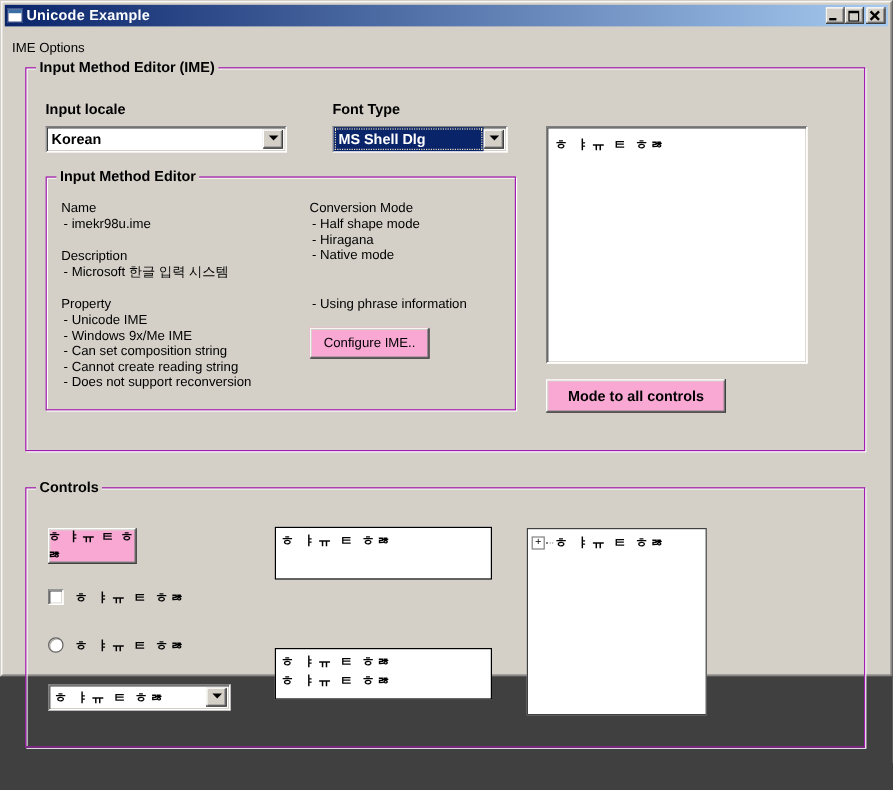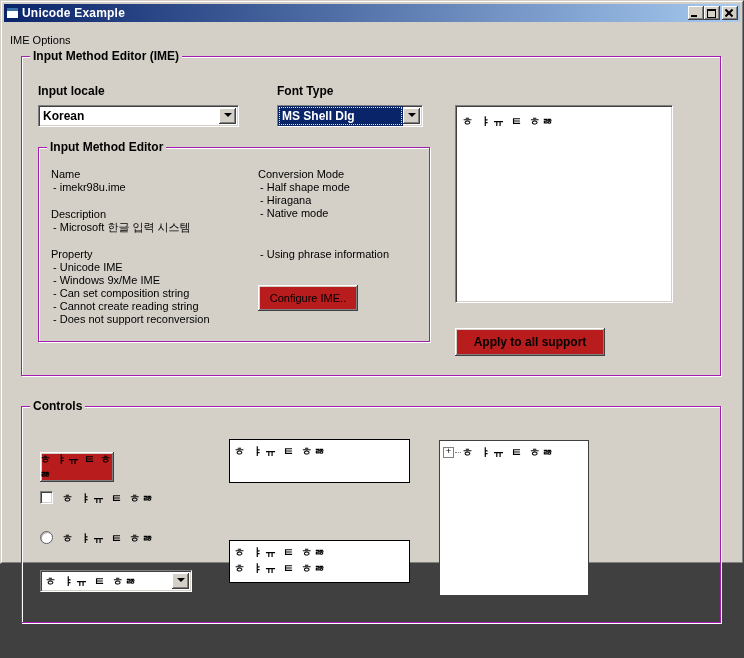--- a/index.html
+++ b/index.html
@@ -85,25 +85,25 @@
     position:absolute;right:2px;top:2px;bottom:2px;width:17px;
     background:#d4d0c8;
     box-shadow:inset -1px -1px 0 #404040, inset 1px 1px 0 #ffffff, inset -2px -2px 0 #808080;
     display:flex;align-items:center;justify-content:center;
   }
   .arrow-down{
     width:0;height:0;margin-top:2px;
     border:4px solid transparent;border-top:4px solid #000;
   }
   .btn3d{
-    position:absolute;background:#b91c1c;box-sizing:border-box;
+    position:absolute;background:#f9a8d4;box-sizing:border-box;
     box-shadow:inset -1px -1px 0 #404040, inset 1px 1px 0 #ffffff,
                inset -2px -2px 0 #808080, inset 2px 2px 0 #d4d0c8;
     display:flex;align-items:center;justify-content:center;
-    font-size:11px;color:#000;margin-top:12px;
+    font-size:11px;color:#000;
   }
   .btn-bold{font-weight:bold;font-size:12px;}
   .korean{font-weight:bold;font-size:11px;letter-spacing:2px;}
   .editbox{
     position:absolute;box-sizing:border-box;background:#fff;
     border:1px solid #000;padding:3px 4px;font-size:11px;line-height:16px;
   }
   .checkbox{
     position:absolute;width:13px;height:13px;background:#fff;box-sizing:border-box;
     border:1px solid;border-color:#808080 #ffffff #ffffff #808080;
@@ -173,21 +173,21 @@
       <div class="combo-field focus-sel" style="right:19px;text-align:center;">MS Shell Dlg</div>
       <div class="combo-arrowbtn">
           <div class="arrow-down"></div>
         </div>
     </div>
 
     <div class="sunken" style="position:absolute;left:433px;top:48px;width:218px;height:198px;padding:5px 6px;">
       <span class="korean">ㅎ ㅑㅠ ㅌ ㅎㅀ</span>
     </div>
 
-    <div class="btn3d btn-bold" style="left:433px;top:259px;width:150px;height:28px;">Apply to all support</div>
+    <div class="btn3d btn-bold" style="left:433px;top:259px;width:150px;height:28px;">Mode to all controls</div>
 
     <div class="groupbox" style="left:16px;top:90px;width:392px;height:195px;">
       <span class="group-label">Input Method Editor</span>
 
       <span class="txt" style="left:12px;top:20px;">Name</span>
       <span class="txt" style="left:14px;top:33px;">- imekr98u.ime</span>
 
       <span class="txt" style="left:12px;top:60px;">Description</span>
       <span class="txt" style="left:14px;top:73px;">- Microsoft 한글 입력 시스템</span>
 

